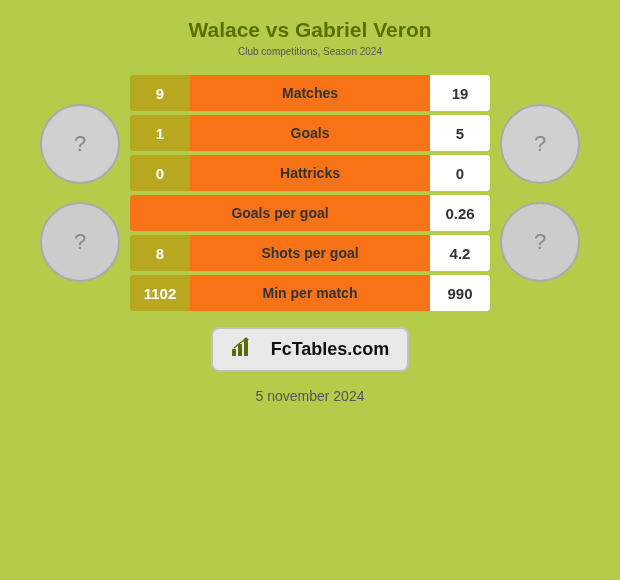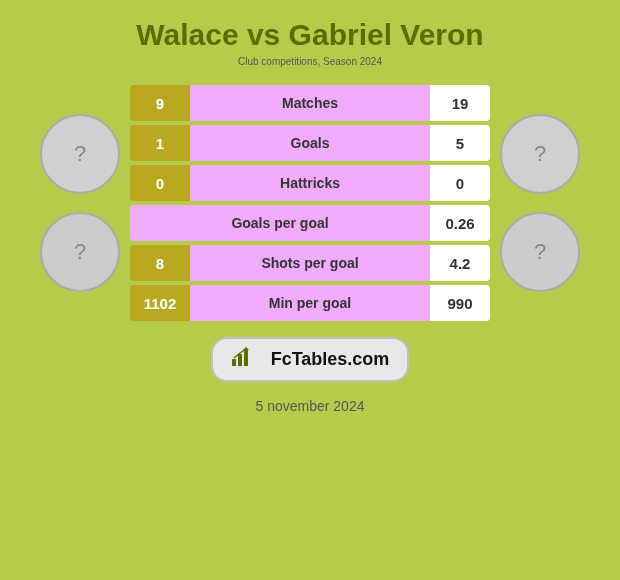--- a/index.html
+++ b/index.html
@@ -10,21 +10,21 @@
       background-color: #b5cc4a;
       font-family: Arial, sans-serif;
       display: flex;
       flex-direction: column;
       align-items: center;
       justify-content: flex-start;
       overflow: hidden;
     }
 
     .title {
-      font-size: 30px;
+      font-size: 21px;
       font-weight: bold;
       color: #5a6e00;
       margin-top: 18px;
       text-align: center;
     }
 
     .subtitle {
       font-size: 10px;
       color: #555;
       margin-top: 4px;
@@ -87,21 +87,21 @@
       width: 60px;
       min-width: 50px;
       display: flex;
       align-items: center;
       justify-content: center;
       height: 100%;
       border-radius: 3px 0 0 3px;
     }
 
     .stat-center {
-      background-color: #f0abfc;
+      background-color: #f97316;
       color: #333;
       font-weight: bold;
       font-size: 14px;
       flex: 1;
       display: flex;
       align-items: center;
       justify-content: center;
       height: 100%;
       text-align: center;
     }
@@ -116,21 +116,21 @@
       display: flex;
       align-items: center;
       justify-content: center;
       height: 100%;
       border-radius: 0 3px 3px 0;
     }
 
     .branding-box {
       background-color: #e8e8e8;
       border: 2px solid #c0c0c0;
-      border-radius: 16px;
+      border-radius: 8px;
       padding: 8px 18px;
       margin-top: 16px;
       display: flex;
       align-items: center;
       gap: 20px;
     }
 
     .branding-icon {
       font-size: 20px;
       color: #333;
@@ -190,21 +190,21 @@
         <div class="stat-center">Goals per goal</div>
         <div class="stat-right">0.26</div>
       </div>
       <div class="stat-row">
         <div class="stat-left">8</div>
         <div class="stat-center">Shots per goal</div>
         <div class="stat-right">4.2</div>
       </div>
       <div class="stat-row">
         <div class="stat-left">1102</div>
-        <div class="stat-center">Min per goal</div>
+        <div class="stat-center">Min per match</div>
         <div class="stat-right">990</div>
       </div>
     </div>
 
   <div class="player-col">
     <div class="player-photo">
       <span>?</span>
     </div>
     <div class="player-photo" style="background-color:#ccc; border:2px solid #aaa;">
       <span>?</span>

